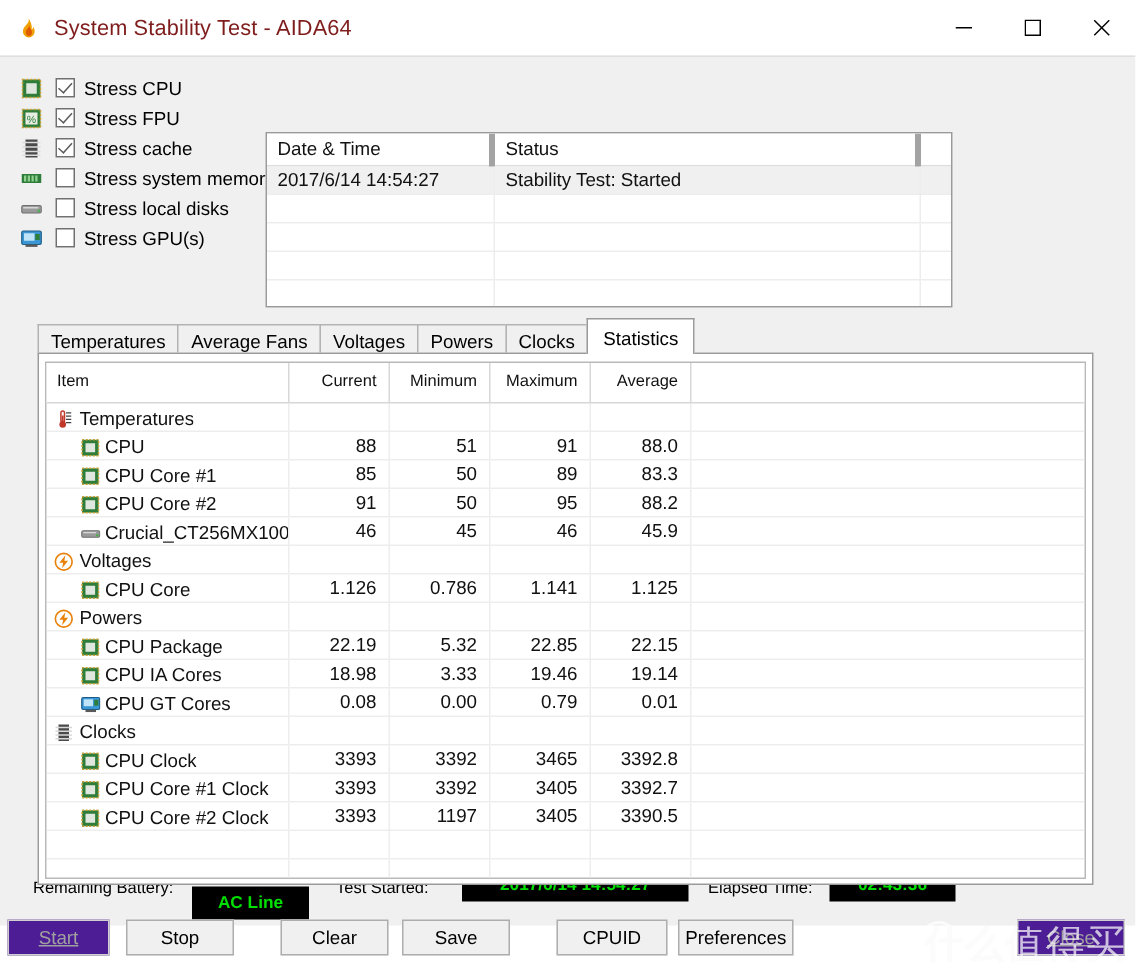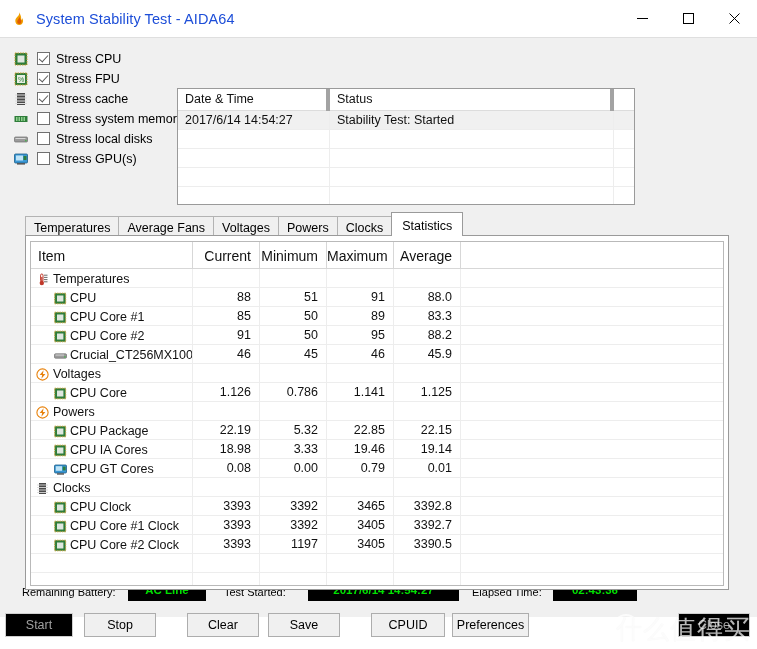--- a/index.html
+++ b/index.html
@@ -25,21 +25,21 @@
     display: flex; align-items: center;
   }
   .title-icon {
     margin-left: 10px; width: 18px; height: 18px;
     display: flex; align-items: center; justify-content: center;
     font-size: 15px; line-height: 1;
   }
   .title-text {
     margin-left: 8px;
     font-size: 14.5px;
-    color: #1d4ed8;
+    color: #7f1d1d;
     letter-spacing: 0.1px;
   }
   .win-btns {
     position: absolute; right: 0; top: 0; height: 37px;
     display: flex;
   }
   .win-btn {
     width: 46px; height: 37px;
     display: flex; align-items: center; justify-content: center;
     color: #000;
@@ -156,21 +156,21 @@
   }
   .stattable {
     position: absolute; left: 4px; top: 5px;
     width: 694px; height: 345px;
     background: #fff;
     border: 1px solid #b9b9b9;
     overflow: hidden;
   }
   .st-head { display: flex; height: 27px; background: #fff; }
   .st-h {
-    font-size: 14px; color: #111;
+    font-size: 11px; color: #111;
     height: 27px;
     padding-top: 6px;
     border-right: 1px solid #d7d7d7;
     border-bottom: 1px solid #d7d7d7;
     overflow: hidden; white-space: nowrap;
   }
   .st-h.item { width: 162px; padding-left: 7px; text-align: left; }
   .st-h.num  { width: 67px; padding-right: 8px; text-align: right; }
   .st-h.rest { flex: 1; border-right: none; }
 
@@ -216,21 +216,21 @@
   .btn {
     position: absolute; top: 5px;
     height: 24px;
     background: #f0f0f0;
     border: 1px solid #adadad;
     font-size: 12.5px;
     color: #000;
     display: flex; align-items: center; justify-content: center;
     font-family: "Liberation Sans", sans-serif;
   }
-  .btn.disabled { color: #a0a0a0; border-color: #cfcfcf; background: #000000; }
+  .btn.disabled { color: #a0a0a0; border-color: #cfcfcf; background: #4c1d95; text-decoration: underline; }
 
   
   .watermark {
     position: absolute; right: 6px; top: 612px;
     font-size: 26px;
     color: rgba(255,255,255,0.72);
     font-family: "Liberation Sans", sans-serif;
     letter-spacing: 1px;
     white-space: nowrap;
     pointer-events: none;
@@ -706,21 +706,21 @@
               <div class="st-c num"></div>
               <div class="st-c num"></div>
               <div class="st-c rest"></div>
             </div>
           </div>
       </div>
     </div>
 
     <div class="statusbar">
       <div class="sb-lbl" style="left:22px;">Remaining Battery:</div>
-      <div class="sb-val" style="left:128px; width:78px;">AC Line</div>
+      <div class="sb-val" style="left:128px; width:78px;margin-top:12px;">AC Line</div>
 
       <div class="sb-lbl" style="left:224px;">Test Started:</div>
       <div class="sb-val" style="left:308px; width:151px;">2017/6/14 14:54:27</div>
 
       <div class="sb-lbl" style="left:472px;">Elapsed Time:</div>
       <div class="sb-val" style="left:553px; width:84px;">02:43:36</div>
     </div>
 
   </div>
 

